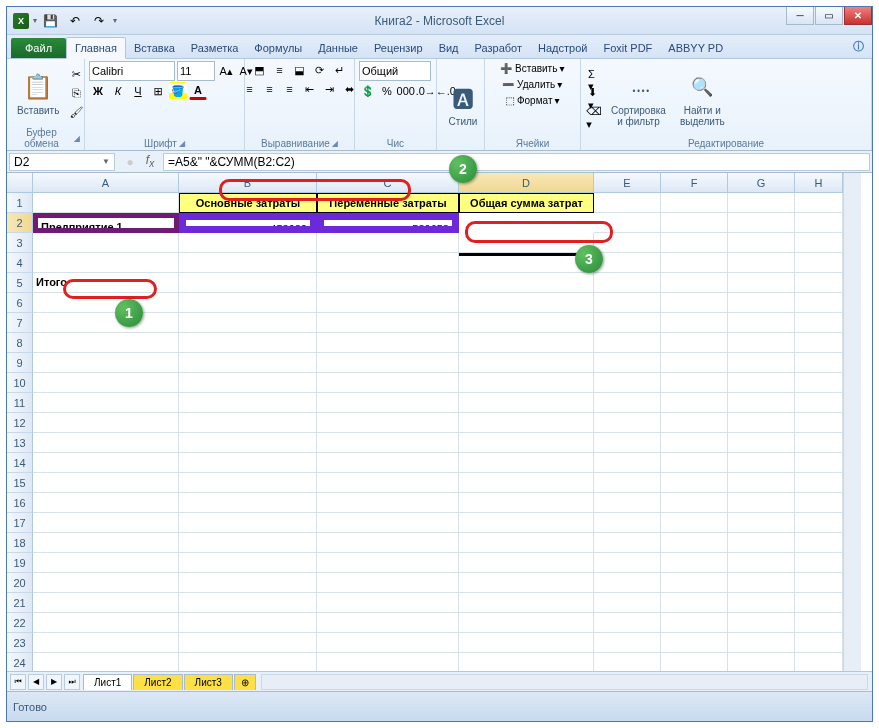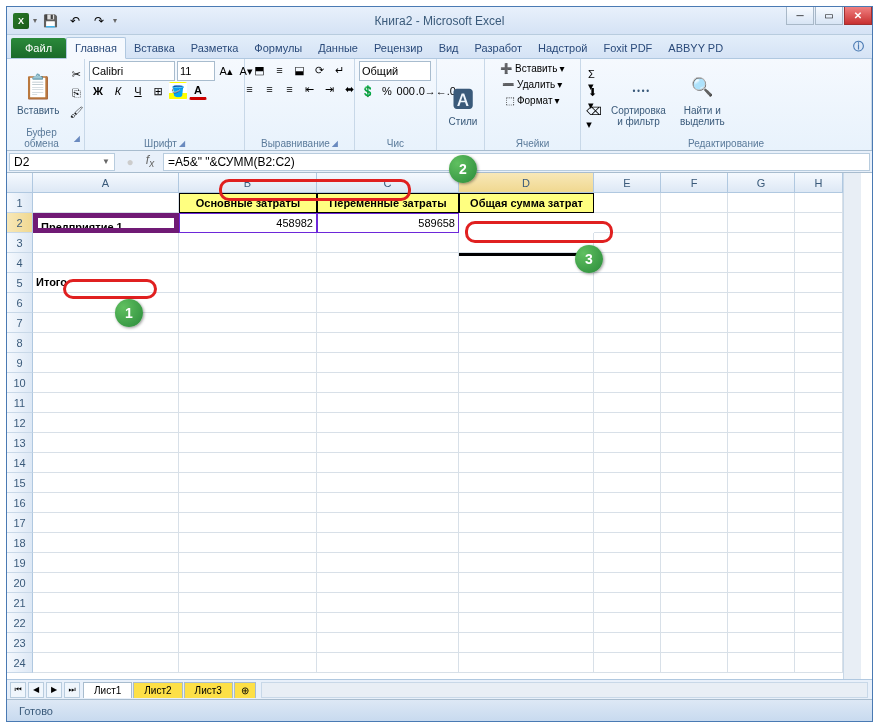--- a/index.html
+++ b/index.html
@@ -50,34 +50,34 @@
 .grid-wrap { flex: 1; display: flex; overflow: hidden; background: #fff; position: relative; }
 .grid { display: grid; grid-template-columns: 26px 146px 138px 142px 135px 67px 67px 67px 48px; grid-auto-rows: 20px; position: relative; }
 .corner { background: linear-gradient(#f5f9fe,#dde8f5); border-right: 1px solid #b0c8e0; border-bottom: 1px solid #b0c8e0; }
 .colh { background: linear-gradient(#f5f9fe,#dde8f5); border-right: 1px solid #b0c8e0; border-bottom: 1px solid #b0c8e0; text-align: center; font-size: 11px; color: #3a5a7a; line-height: 20px; cursor: pointer; }
 .colh.sel-col { background: linear-gradient(#f8e8b8,#f0d890); }
 .rowh { background: linear-gradient(90deg,#f5f9fe,#dde8f5); border-right: 1px solid #b0c8e0; border-bottom: 1px solid #c8d8e8; text-align: center; font-size: 11px; color: #3a5a7a; line-height: 20px; cursor: pointer; }
 .rowh.sel-row { background: linear-gradient(90deg,#f8e8b8,#f0d890); }
 .cell { border-right: 1px solid #d8e0e8; border-bottom: 1px solid #d8e0e8; font-size: 11px; padding: 0 3px; line-height: 19px; overflow: hidden; white-space: nowrap; cursor: cell; position: relative; }
 .cell.hdr { background: #ffff80; font-weight: bold; text-align: center; border: 1px solid #000; }
 .cell.data-b { font-weight: bold; border: 5px solid #701a75; }
-.cell.data-r { text-align: right; border: 1px solid #6d28d9; }
+.cell.data-r { text-align: right; border: 7px solid #6d28d9; }
 .cell.itogo { font-weight: bold; }
 .cell.active { border: 2px solid #000 !important; margin-top: 39px; }
 .fillhandle { position: absolute; right: -3px; bottom: -3px; width: 6px; height: 6px; background: #000; border: 1px solid #fff; cursor: crosshair; }
 .vscroll { width: 18px; background: #e8eef5; border-left: 1px solid #c8d8e8; }
 
 
 .sheet-bar { height: 20px; background: #e8f0fa; border-top: 1px solid #b0c8e0; display: flex; align-items: center; font-size: 10px; position: relative; }
 .sheet-nav { display: flex; padding: 0 2px; }
 .sheet-navbtn { width: 16px; height: 16px; border: 1px solid #b8ccde; background: #f0f6fc; margin: 0 1px; display: flex; align-items: center; justify-content: center; font-size: 8px; cursor: pointer; }
 .sheet-tab { padding: 2px 10px; background: #fff; border: 1px solid #a8bcce; border-bottom: none; margin-right: 1px; cursor: pointer; }
 .sheet-tab.inact { background: #fde047; }
 .hscroll-track { flex: 1; background: #e8eef5; height: 16px; margin: 0 4px; border: 1px solid #c8d8e8; position: relative; }
-.status { height: 22px; background: linear-gradient(#dde8f5,#c8daef); border-top: 1px solid #a8bcce; display: flex; align-items: center; font-size: 11px; color: #3a5a7a; padding: 0 12px; justify-content: space-between; text-align: center; }
+.status { height: 30px; background: linear-gradient(#dde8f5,#c8daef); border-top: 1px solid #a8bcce; display: flex; align-items: center; font-size: 11px; color: #3a5a7a; padding: 0 6px; justify-content: space-between; text-align: center; }
 .status-right { display: flex; align-items: center; gap: 8px; }
 .viewbtns { display: flex; }
 .viewbtn { width: 20px; height: 16px; border: 1px solid #a8bcce; background: #e8f0fa; margin: 0 1px; cursor: pointer; }
 .zoom { display: flex; align-items: center; gap: 4px; }
 .zoombtn { width: 14px; height: 14px; border: 1px solid #a8bcce; border-radius: 7px; background: #f0f6fc; display: flex; align-items: center; justify-content: center; font-size: 10px; cursor: pointer; }
 .zoomslider { width: 90px; height: 4px; background: #c8d8e8; position: relative; }
 .zoomthumb { position: absolute; left: 43px; top: -4px; width: 6px; height: 12px; background: #f0f6fc; border: 1px solid #a8bcce; border-radius: 2px; }
 
 
 .callout { position: absolute; border: 3px solid #e02020; border-radius: 10px; pointer-events: none; z-index: 50; }

